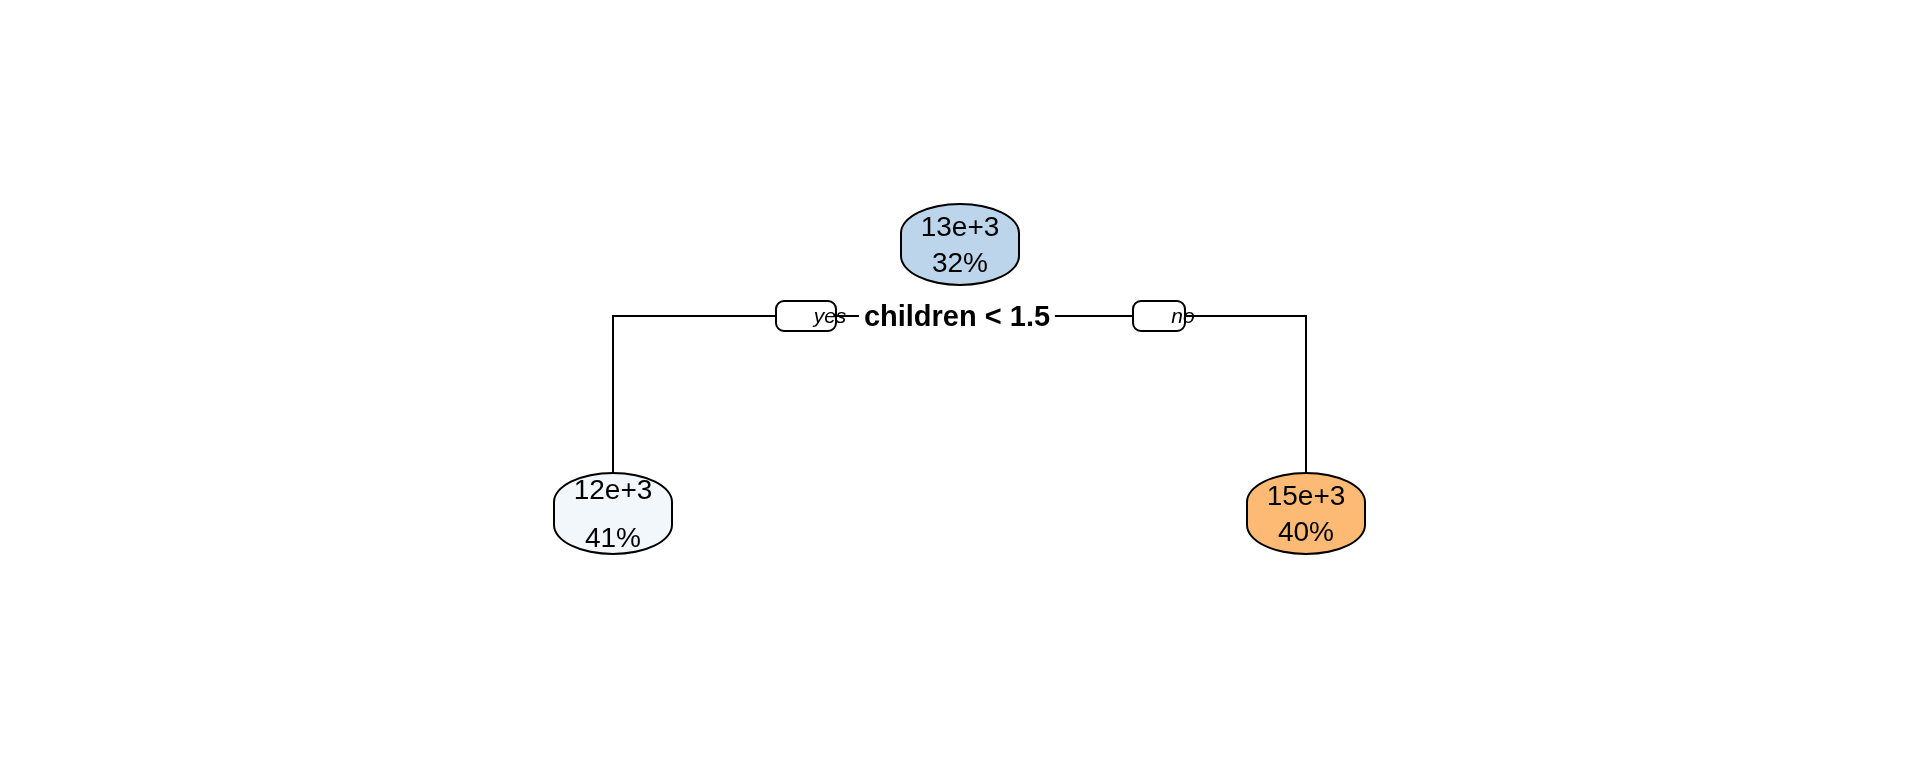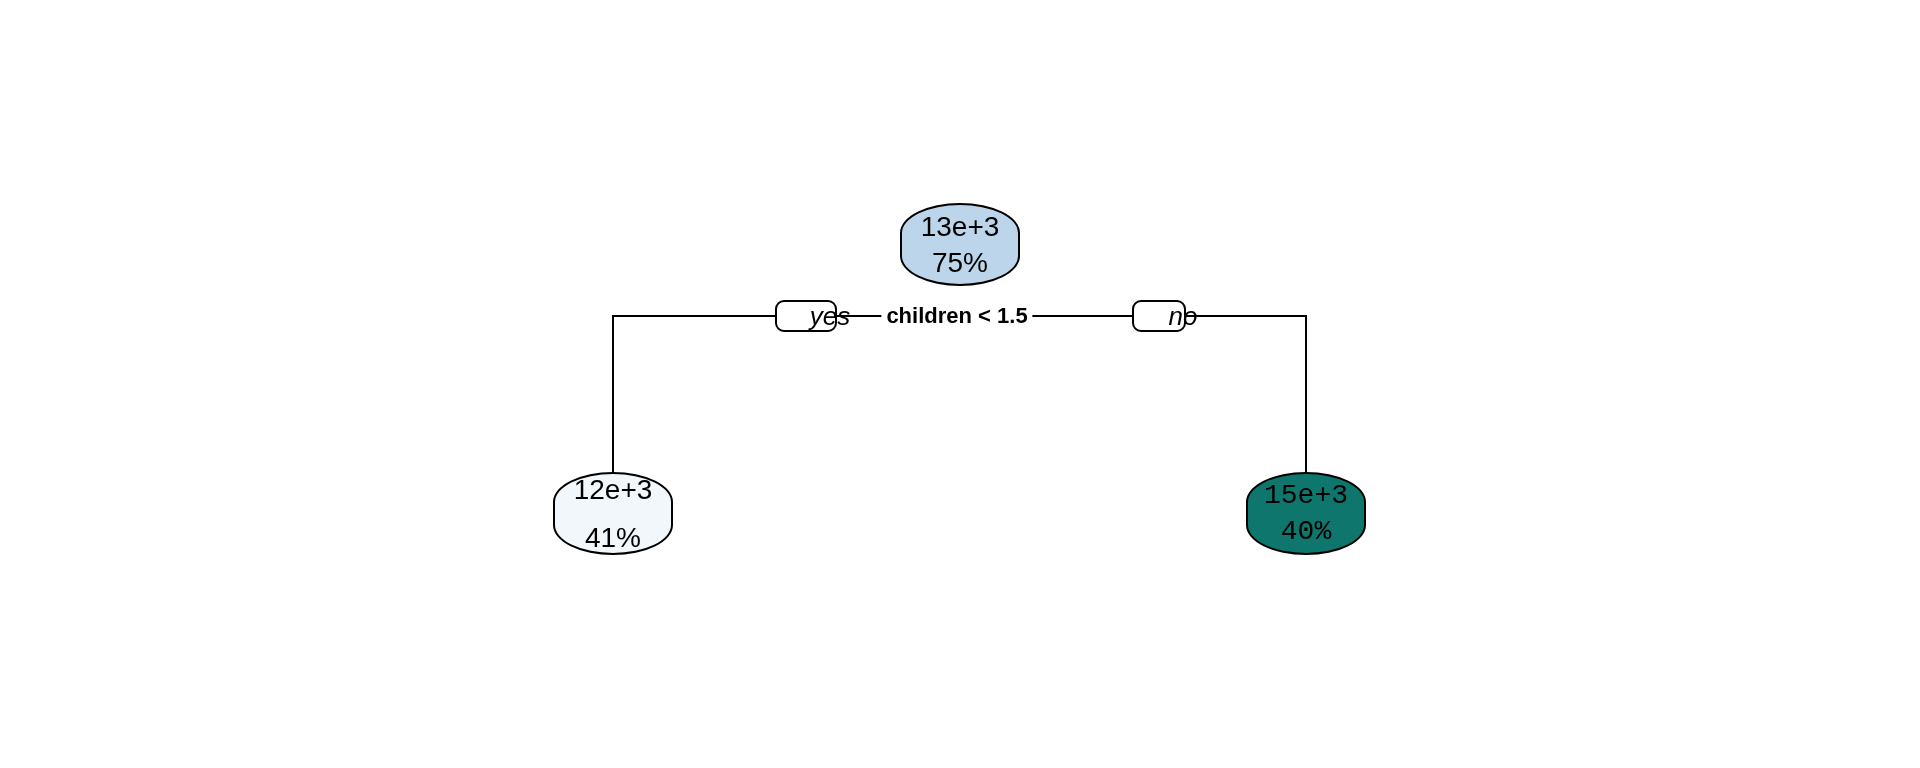--- a/index.html
+++ b/index.html
@@ -38,67 +38,67 @@
     position: absolute;
     top: 300px;
     height: 32px;
     border: 2px solid #000;
     border-radius: 9px;
     background: #fff;
     display: flex;
     align-items: center;
     justify-content: center;
     font-style: italic;
-    font-size: 26px;
+    font-size: 21px;
     color: #000;
     z-index: 3;
     padding-left: 48px;
   }
   .branch-yes { left: 775px; width: 62px; }
   .branch-no { left: 1132px; width: 54px; }
   .split-label {
     position: absolute;
     left: 957px; top: 316px;
     transform: translate(-50%, -50%);
     background: #fff;
     padding: 0 5px;
     font-weight: bold;
-    font-size: 22px;
+    font-size: 29px;
     color: #000;
     white-space: nowrap;
     z-index: 3;
   }
 </style>
 </head>
 <body style="background: rgb(255, 255, 255);">
 
 <div class="canvas">
 
   <svg class="lines-svg" viewBox="0 0 1920 768" xmlns="http://www.w3.org/2000/svg">
     <path d="M 613 472 L 613 316 L 1306 316 L 1306 472" fill="none" stroke="#000000" stroke-width="2"></path>
   </svg>
 
   <div class="tree-node node-root" style="background-color: rgb(188, 213, 235);">
     <span>13e+3</span>
-    <span>75%</span>
+    <span>32%</span>
   </div>
 
   <div class="branch-label branch-yes">
     <span>yes</span>
   </div>
 
   <div class="split-label">children &lt; 1.5</div>
 
   <div class="branch-label branch-no">
     <span>no</span>
   </div>
 
   <div class="tree-node node-left" style="background-color: rgb(242, 247, 251); gap: 12px;">
     <span>12e+3</span>
     <span>41%</span>
   </div>
 
-  <div class="tree-node node-right" style="background-color: #0f766e; font-family: Liberation Mono, monospace;">
+  <div class="tree-node node-right" style="background-color: #fdba74;">
     <span>15e+3</span>
     <span>40%</span>
   </div>
 
 </div>
 
 </body></html>

